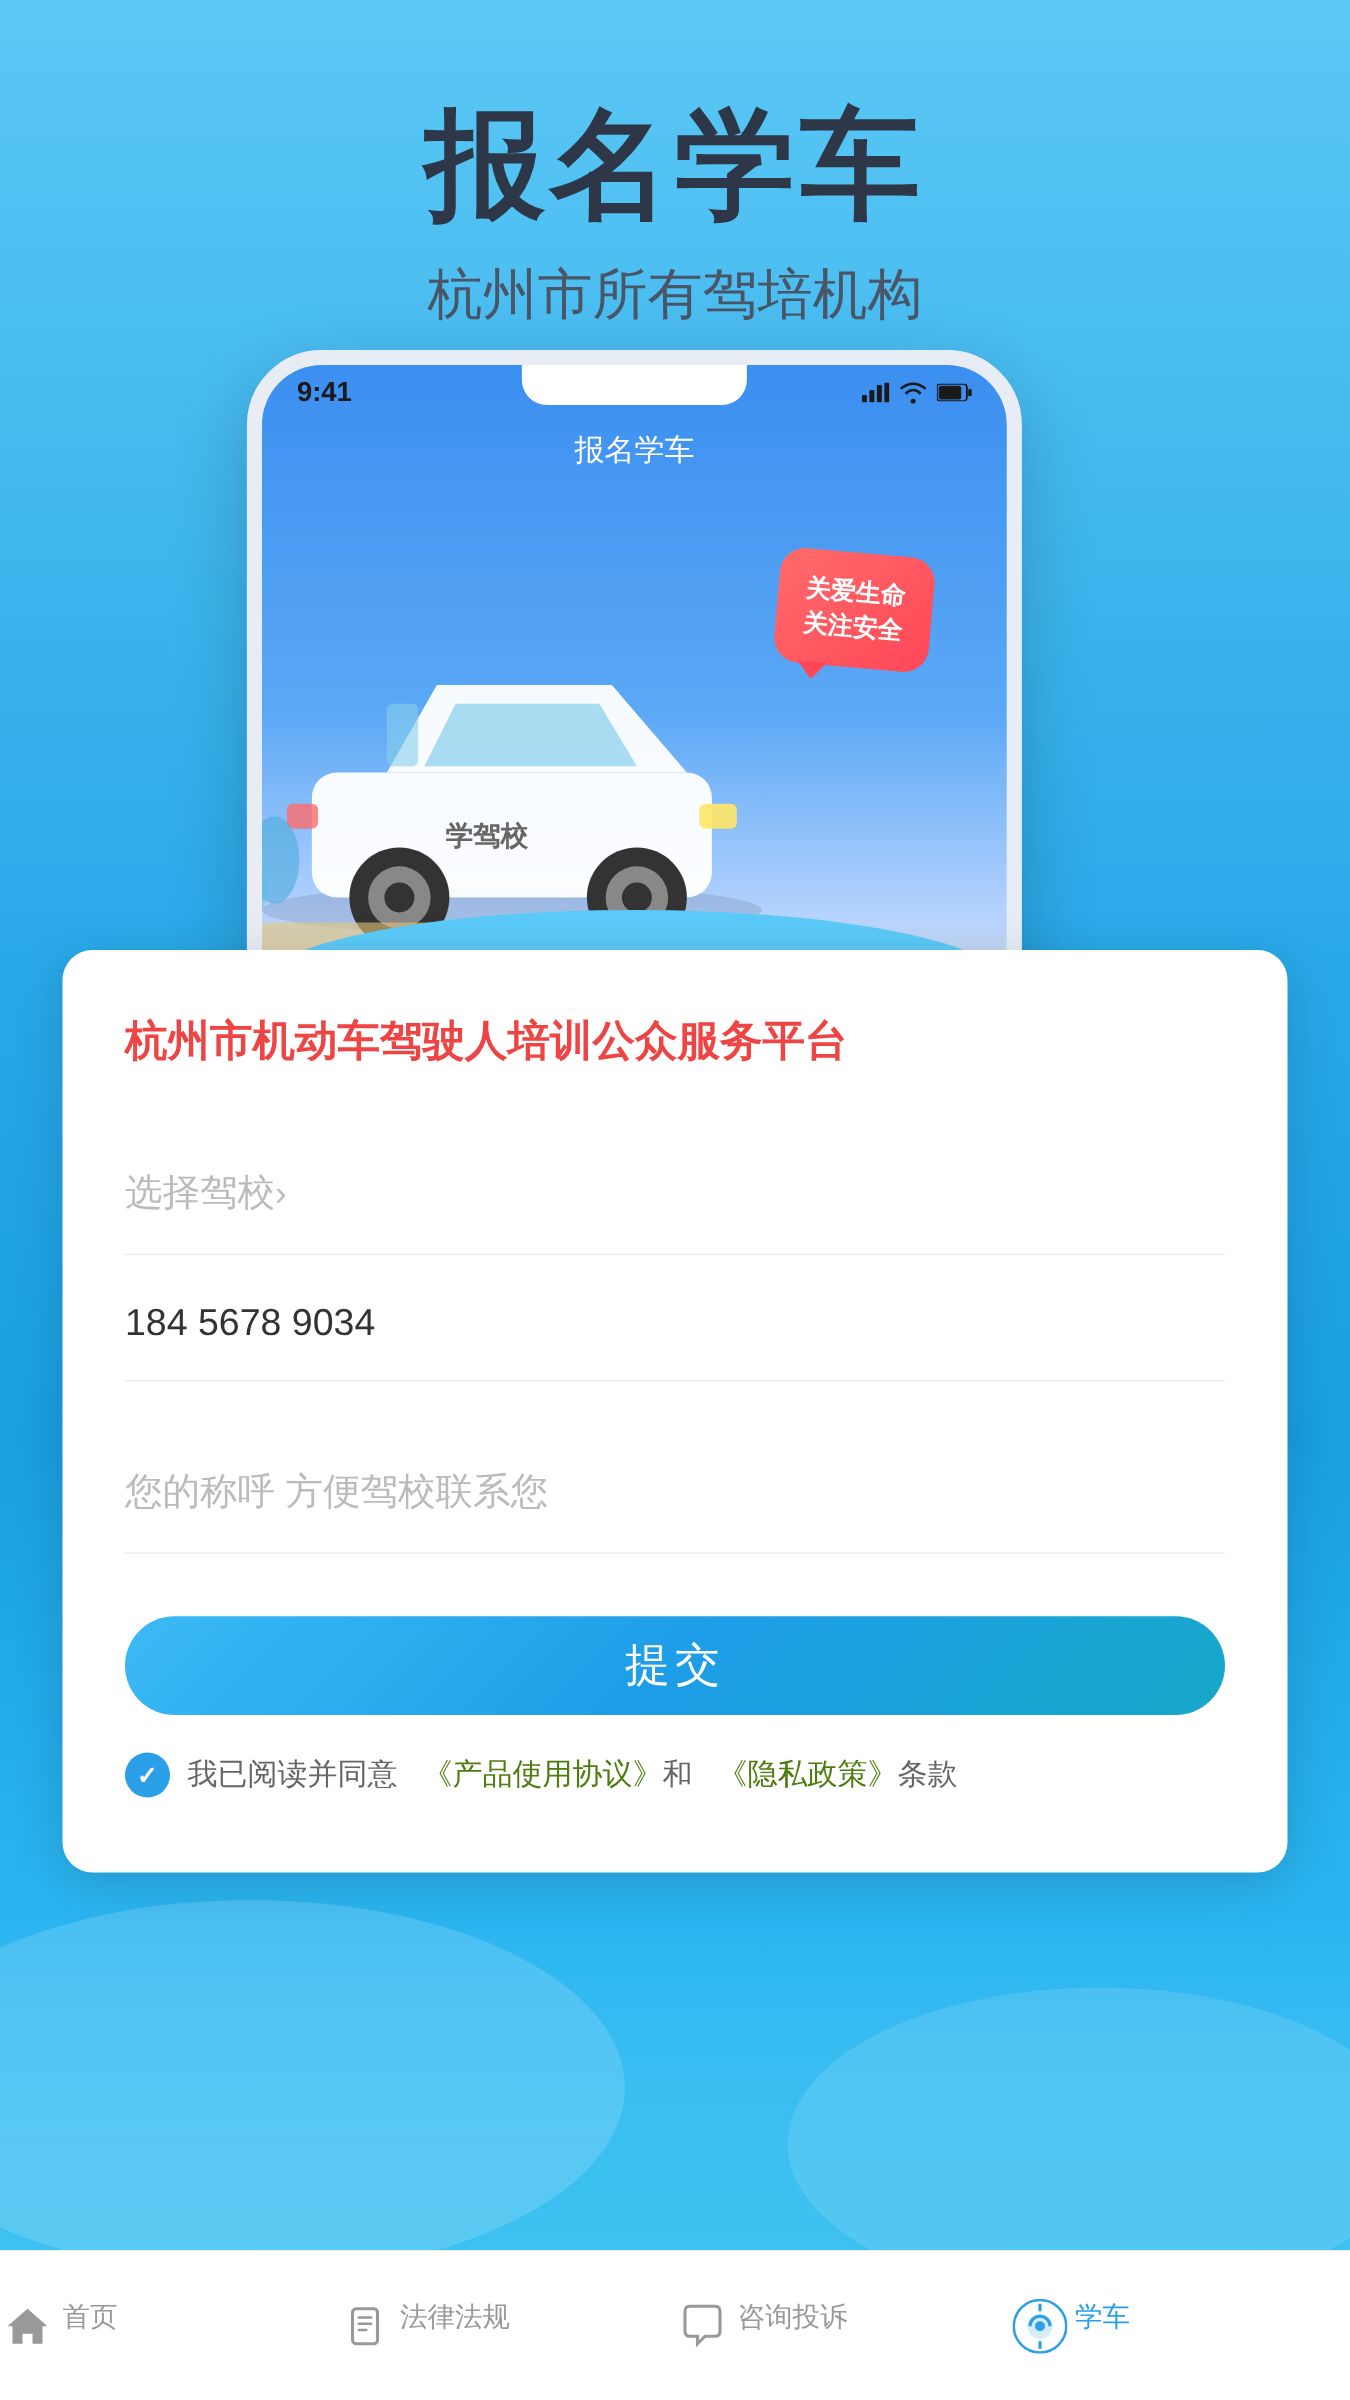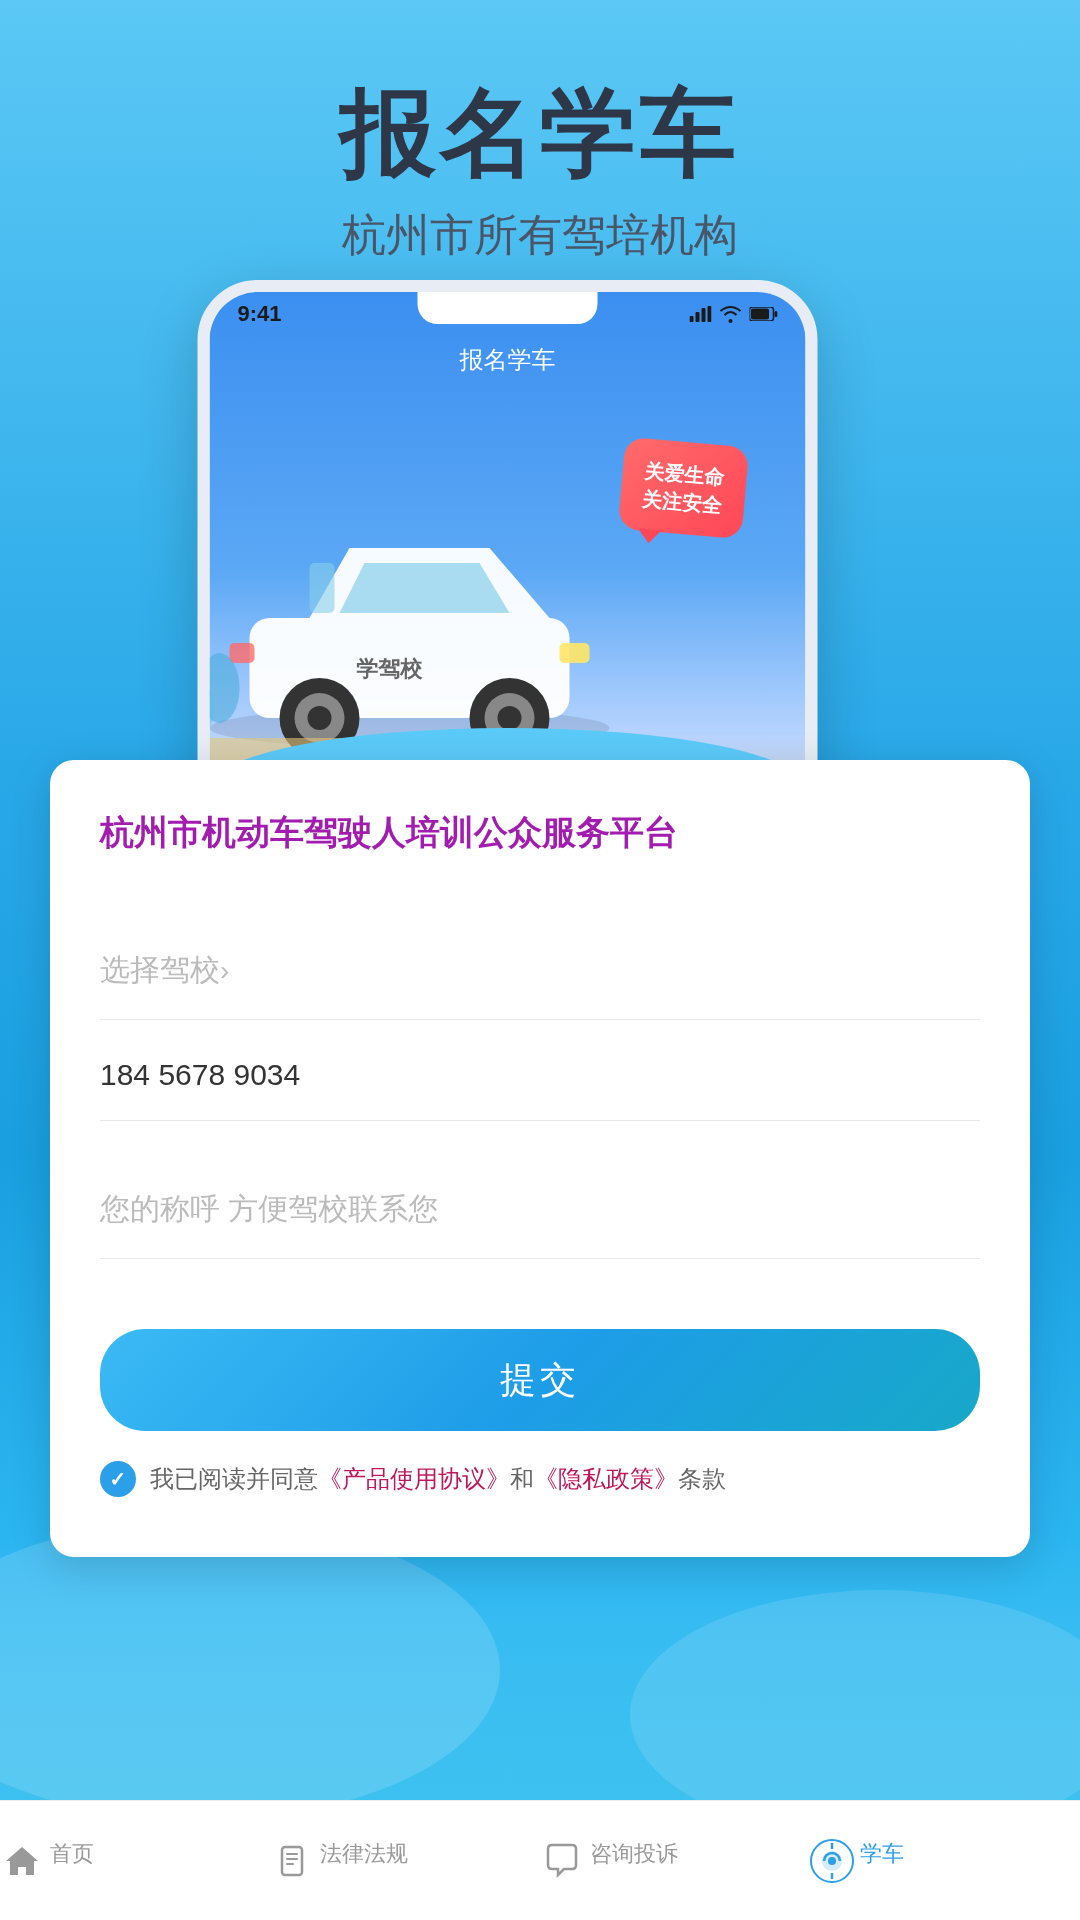--- a/index.html
+++ b/index.html
@@ -187,23 +187,23 @@
       right: 50px;
       background: white;
       border-radius: 24px;
       padding: 50px 50px 60px;
       z-index: 5;
       box-shadow: 0 10px 40px rgba(0,0,0,0.15);
     }
 
     .form-subtitle {
       font-size: 34px;
-      color: #a21caf;
+      color: #ef4444;
       font-weight: 600;
-      margin-bottom: 66px;
+      margin-bottom: 50px;
     }
 
     .form-field {
       border-bottom: 1.5px solid #e8e8e8;
       padding: 28px 0;
       display: flex;
       align-items: center;
       justify-content: flex-start;
       margin-bottom: 10px;
     }
@@ -222,29 +222,29 @@
       font-size: 28px;
       color: #bbb;
     }
 
     .form-field-spacer {
       height: 30px;
     }
 
     .submit-btn {
       width: 100%;
-      height: 102px;
+      height: 79px;
       background: linear-gradient(135deg, #3BBAF5, #1E9DE8, #17A8C8);
       border: none;
       border-radius: 45px;
       font-size: 36px;
       color: white;
       font-weight: 500;
       cursor: pointer;
-      margin-top: 40px;
+      margin-top: 20px;
       letter-spacing: 4px;
     }
 
     .agreement-row {
       display: flex;
       align-items: center;
       margin-top: 30px;
       font-size: 24px;
       gap: 14px;
     }
@@ -267,21 +267,22 @@
       font-weight: 700;
     }
 
     .agreement-text {
       color: #666;
       font-size: 24px;
       line-height: 1.4;
     }
 
     .agreement-link {
-      color: #be185d;
+      color: #4d7c0f;
+      margin-left: 20px;
     }
 
     
     .bottom-nav {
       position: absolute;
       bottom: 0;
       left: 0;
       right: 0;
       height: 120px;
       background: white;

